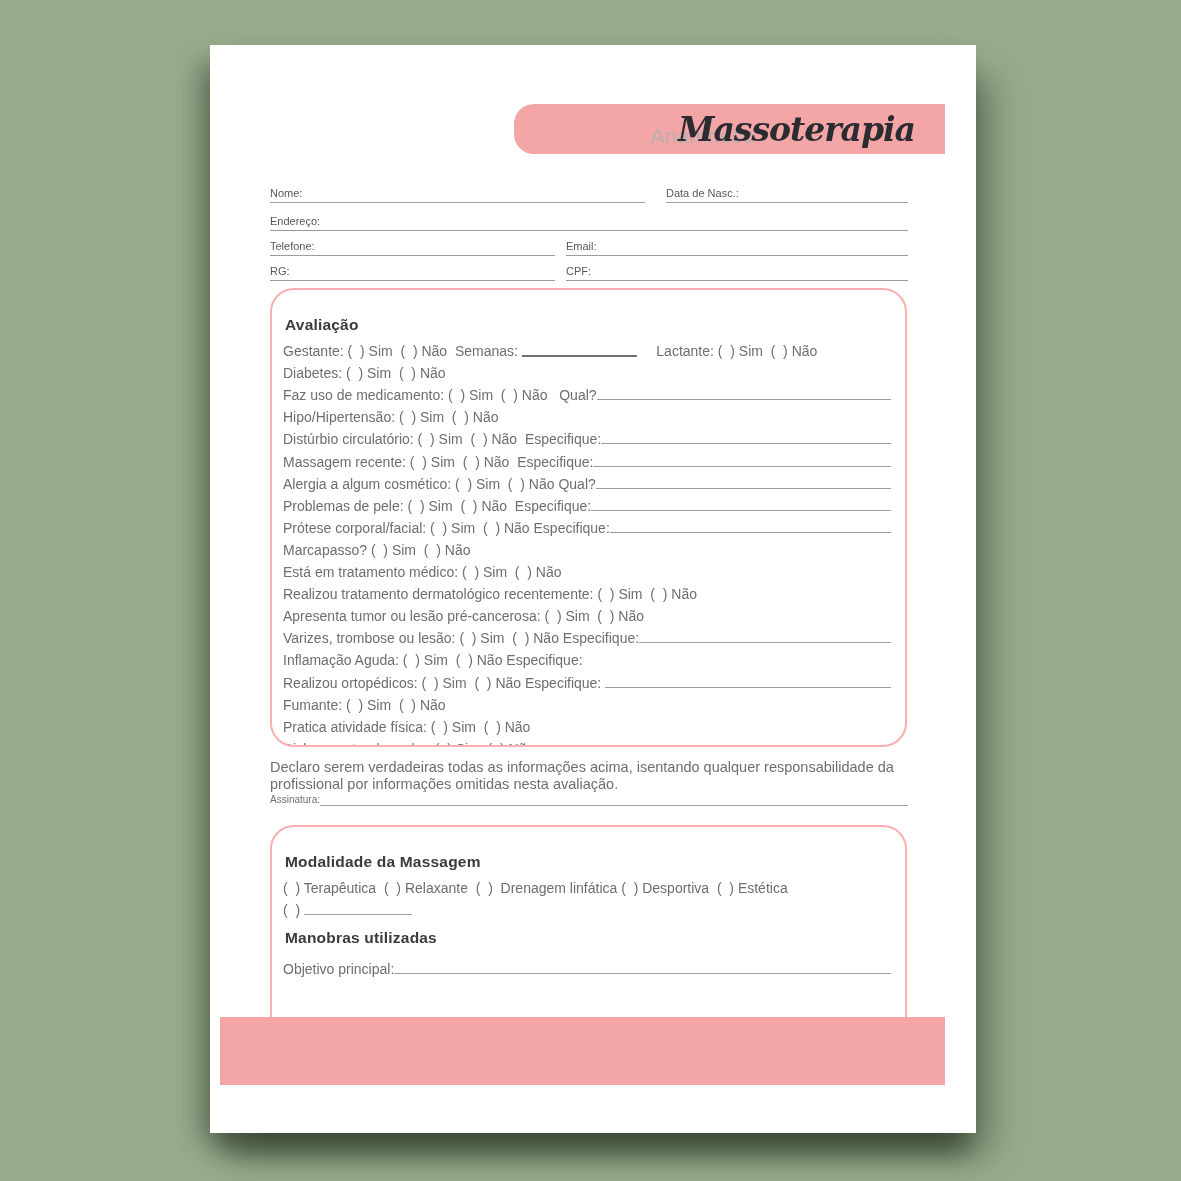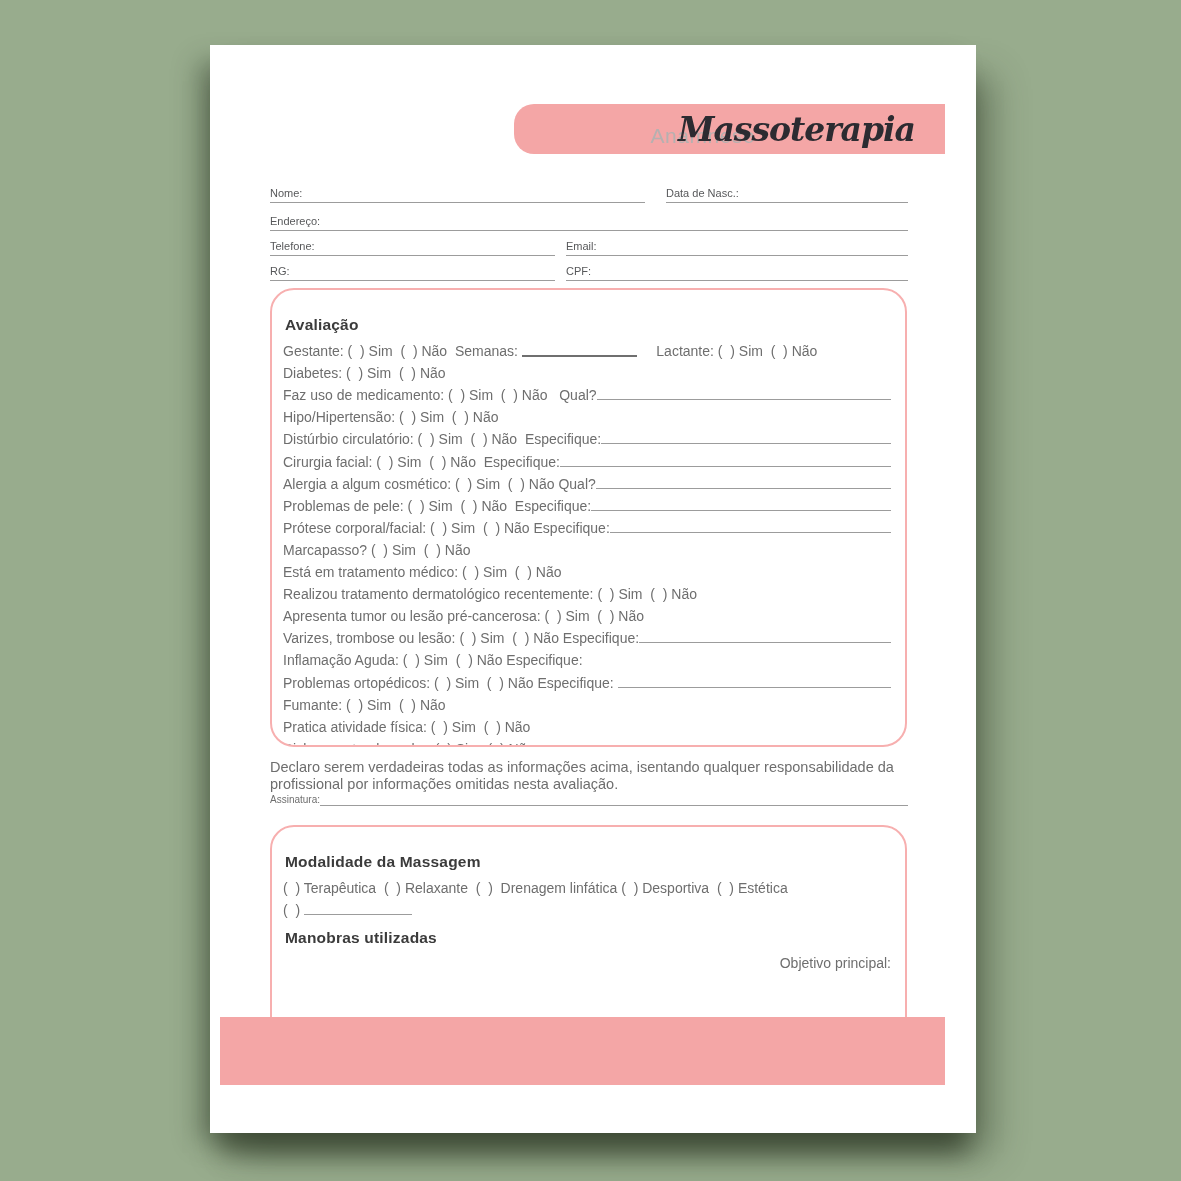--- a/index.html
+++ b/index.html
@@ -65,21 +65,21 @@
   .qrow{
     display:flex; align-items:flex-end; height:22.1px;
     font-size:14px; color:var(--text); white-space:pre; overflow:hidden;
   }
   .qtext{padding-bottom:2px; white-space:pre;}
   .qline{border-bottom:1px solid var(--line); margin-bottom:5px; height:1px;}
   .qline.fill{flex:1;}
   .qline.dark{border-bottom:2px solid #6f6f6f; margin-bottom:4px;}
   .modalidade .qrow{height:22px;}
   .objetivo-wrap{margin-top:8px;}
-  .objetivo-wrap .qrow{height:24px;flex-direction:column;}
+  .objetivo-wrap .qrow{height:24px;}
   
   .decl{position:absolute; left:60px; top:714px; width:638px;}
   .decl-text{font-size:14.5px; line-height:16.5px; color:var(--text); width:632px;}
   .decl .qrow{height:15px; font-size:10px;}
   .decl .qline{margin-bottom:1px;}
   
   .footer-bar{
     position:absolute; left:10px; top:972px; width:725px; height:68px;
     background:var(--pink);
   }
@@ -127,31 +127,31 @@
   </div>
 
   <div class="pinkbox avaliacao">
     <div class="box-title">Avaliação</div>
     <div>
         <div class="qrow"><span class="qtext">Gestante: (  ) Sim  (  ) Não  Semanas: </span><span class="qline dark" style="width: 115px;"></span><span class="qtext">     Lactante: (  ) Sim  (  ) Não</span></div>
         <div class="qrow"><span class="qtext">Diabetes: (  ) Sim  (  ) Não</span></div>
         <div class="qrow"><span class="qtext">Faz uso de medicamento: (  ) Sim  (  ) Não   Qual?</span><span class="qline fill"></span></div>
         <div class="qrow"><span class="qtext">Hipo/Hipertensão: (  ) Sim  (  ) Não</span></div>
         <div class="qrow"><span class="qtext">Distúrbio circulatório: (  ) Sim  (  ) Não  Especifique:</span><span class="qline fill"></span></div>
-        <div class="qrow"><span class="qtext">Cirurgia facial: (  ) Sim  (  ) Não  Especifique:</span><span class="qline fill"></span></div>
+        <div class="qrow"><span class="qtext">Massagem recente: (  ) Sim  (  ) Não  Especifique:</span><span class="qline fill"></span></div>
         <div class="qrow"><span class="qtext">Alergia a algum cosmético: (  ) Sim  (  ) Não Qual?</span><span class="qline fill"></span></div>
         <div class="qrow"><span class="qtext">Problemas de pele: (  ) Sim  (  ) Não  Especifique:</span><span class="qline fill"></span></div>
         <div class="qrow"><span class="qtext">Prótese corporal/facial: (  ) Sim  (  ) Não Especifique:</span><span class="qline fill"></span></div>
         <div class="qrow"><span class="qtext">Marcapasso? (  ) Sim  (  ) Não</span></div>
         <div class="qrow"><span class="qtext">Está em tratamento médico: (  ) Sim  (  ) Não</span></div>
         <div class="qrow"><span class="qtext">Realizou tratamento dermatológico recentemente: (  ) Sim  (  ) Não</span></div>
         <div class="qrow"><span class="qtext">Apresenta tumor ou lesão pré-cancerosa: (  ) Sim  (  ) Não</span></div>
         <div class="qrow"><span class="qtext">Varizes, trombose ou lesão: (  ) Sim  (  ) Não Especifique:</span><span class="qline fill"></span></div>
         <div class="qrow"><span class="qtext">Inflamação Aguda: (  ) Sim  (  ) Não Especifique:</span></div>
-        <div class="qrow"><span class="qtext">Problemas ortopédicos: (  ) Sim  (  ) Não Especifique: </span><span class="qline fill"></span></div>
+        <div class="qrow"><span class="qtext">Realizou ortopédicos: (  ) Sim  (  ) Não Especifique: </span><span class="qline fill"></span></div>
         <div class="qrow"><span class="qtext">Fumante: (  ) Sim  (  ) Não</span></div>
         <div class="qrow"><span class="qtext">Pratica atividade física: (  ) Sim  (  ) Não</span></div>
         <div class="qrow"><span class="qtext">Ciclo menstrual regular: (  ) Sim  (  ) Não</span></div>
       </div>
   </div>
 
   <div class="decl">
     <p class="decl-text">Declaro serem verdadeiras todas as informações acima, isentando qualquer responsabilidade da profissional por informações omitidas nesta avaliação.</p>
     <div>
         <div class="qrow"><span class="qtext">Assinatura:</span><span class="qline fill"></span></div>

